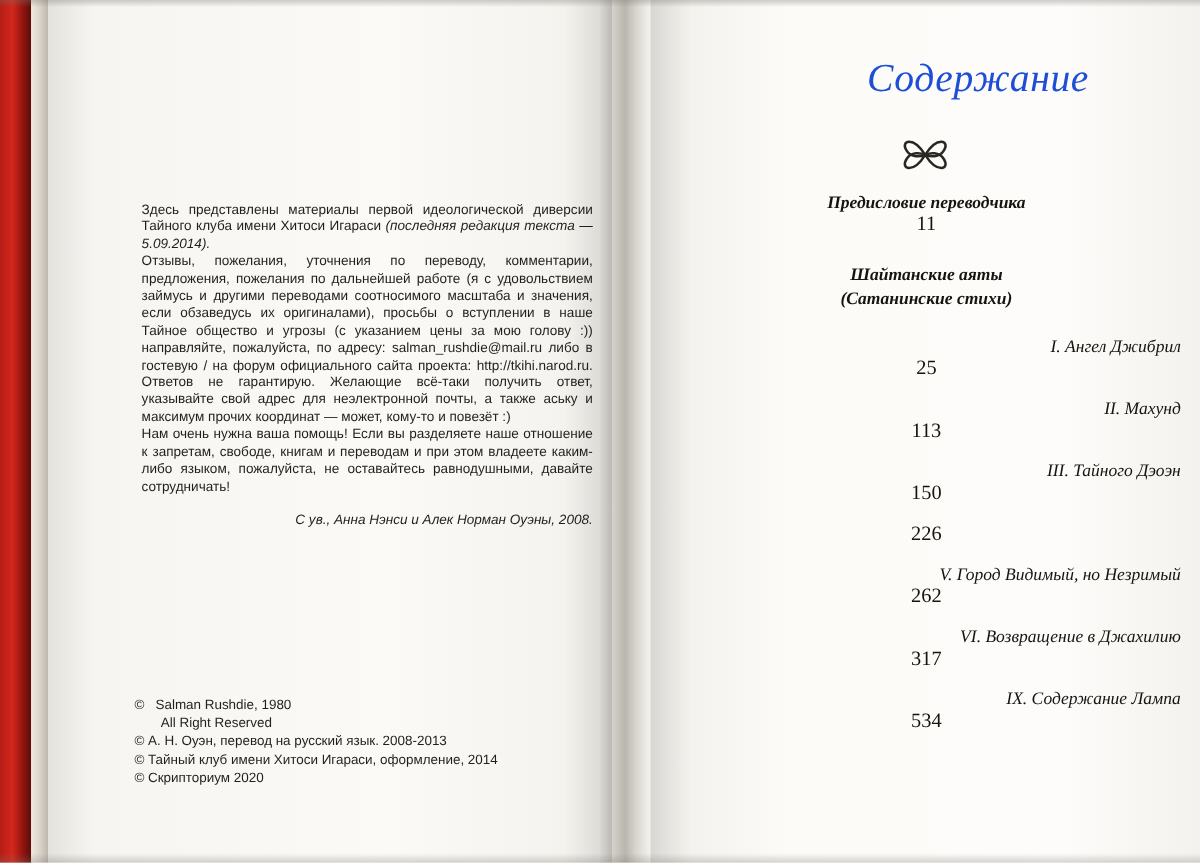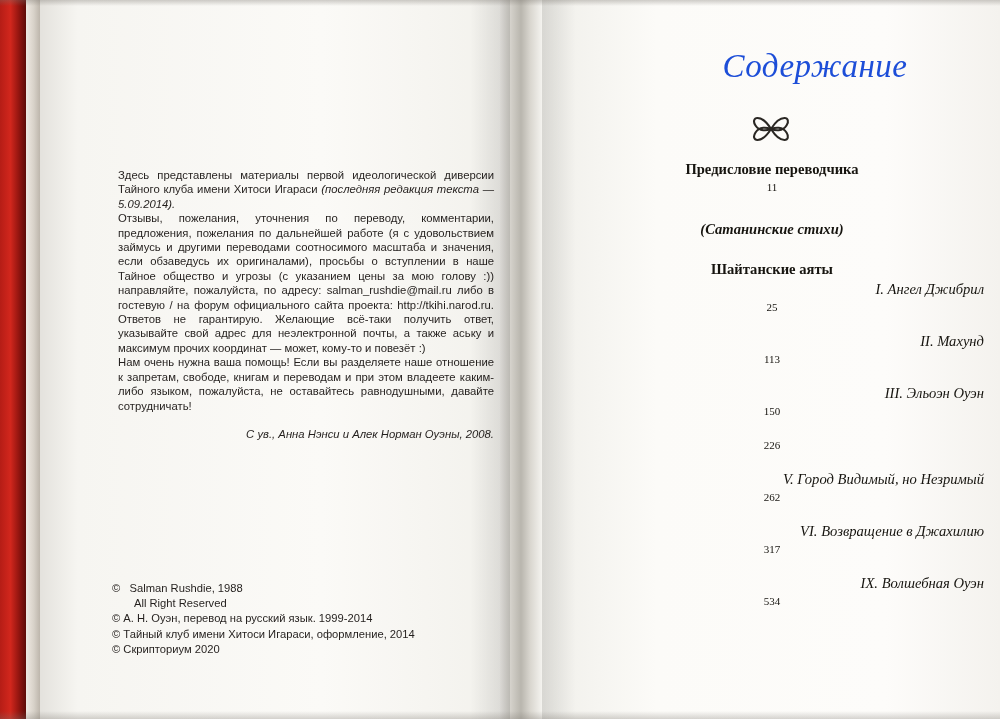--- a/index.html
+++ b/index.html
@@ -115,23 +115,24 @@
     top: 160px;
     width: 424px;
     text-align: center;
     font-family: "Liberation Serif", serif;
     color: #16140f;
   }
   .toc-entry { margin-bottom: 16px; }
   .toc-entry .label {
     font-size: 14.6px;
     line-height: 18px;
+    font-style: italic;
   }
   .toc-entry .page-no {
-    font-size: 11px;
+    font-size: 17px;
     line-height: 18px;
   }
   .toc-entry.bold .label { font-weight: bold; }
   .toc-entry.italic .label { font-style: italic; text-align: right; }
   .toc-entry.bold-italic .label { font-weight: bold; font-style: italic; }
   .toc-group-head { margin-top: 22px; margin-bottom: 2px; }
   .toc-group-sub { margin-bottom: 22px; }
   .spaced { margin-bottom: 24px; }
 
   
@@ -171,23 +172,23 @@
   <div class="paper-right"></div>
 
   <div class="left-body">
     <p><span>Здесь представлены материалы первой идеологической диверсии Тайного клуба имени Хитоси Игараси </span><span class="ital">(последняя редакция текста — 5.09.2014).</span></p>
     <p>Отзывы, пожелания, уточнения по переводу, комментарии, предложения, пожелания по дальнейшей работе (я с удовольствием займусь и другими переводами соотносимого масштаба и значения, если обзаведусь их оригиналами), просьбы о вступлении в наше Тайное общество и угрозы (с указанием цены за мою голову :)) направляйте, пожалуйста, по адресу: salman_rushdie@mail.ru либо в гостевую / на форум официального сайта проекта: http://tkihi.narod.ru. Ответов не гарантирую. Желающие всё-таки получить ответ, указывайте свой адрес для неэлектронной почты, а также аську и максимум прочих координат — может, кому-то и повезёт :)</p>
     <p>Нам очень нужна ваша помощь! Если вы разделяете наше отношение к запретам, свободе, книгам и переводам и при этом владеете каким-либо языком, пожалуйста, не оставайтесь равнодушными, давайте сотрудничать!</p>
     <div class="sign">С ув., Анна Нэнси и Алек Норман Оуэны, 2008.</div>
   </div>
 
   <div class="rights">
-    <div>©   Salman Rushdie, 1988</div>
+    <div>©   Salman Rushdie, 1980</div>
     <div class="indent">All Right Reserved</div>
-    <div>© А. Н. Оуэн, перевод на русский язык. 1999-2014</div>
+    <div>© А. Н. Оуэн, перевод на русский язык. 2008-2013</div>
     <div>© Тайный клуб имени Хитоси Игараси, оформление, 2014</div>
     <div>© Скрипториум 2020</div>
   </div>
 
   <div class="toc-title">Содержание</div>
 
   <div class="ornament">
     <svg width="46" height="42" viewBox="0 0 46 42" xmlns="http://www.w3.org/2000/svg">
       <g fill="none" stroke="#2a2723" stroke-width="2.1">
         <path d="M23 21 C13 5, 2 9, 7.5 17.5 C11.5 23.8, 19 22.6, 23 21 Z"></path>
@@ -198,39 +199,39 @@
     </svg>
   </div>
 
   <div class="toc">
 
     <div class="toc-entry bold spaced">
       <div class="label">Предисловие переводчика</div>
       <div class="page-no">11</div>
     </div>
 
+    <div class="toc-entry bold toc-group-head">
+      <div class="label">Шайтанские аяты</div>
+    </div>
     <div class="toc-entry bold-italic toc-group-sub">
       <div class="label">(Сатанинские стихи)</div>
     </div>
-    <div class="toc-entry bold toc-group-head">
-      <div class="label">Шайтанские аяты</div>
-    </div>
 
     <div class="toc-entry italic">
       <div class="label">I. Ангел Джибрил</div>
       <div class="page-no">25</div>
     </div>
 
     <div class="toc-entry italic">
       <div class="label">II. Махунд</div>
       <div class="page-no">113</div>
     </div>
 
     <div class="toc-entry italic">
-      <div class="label">III. Эльоэн Оуэн</div>
+      <div class="label">III. Тайного Дэоэн</div>
       <div class="page-no">150</div>
     </div>
 
     <div class="toc-entry italic">
       <div class="page-no">226</div>
     </div>
 
     <div class="toc-entry italic">
       <div class="label">V. Город Видимый, но Незримый</div>
       <div class="page-no">262</div>
@@ -239,21 +240,21 @@
     <div class="toc-entry italic">
       <div class="label">VI. Возвращение в Джахилию</div>
       <div class="page-no">317</div>
     </div>
 
 
     <div class="toc-entry italic">
     </div>
 
     <div class="toc-entry italic">
-      <div class="label">IX. Волшебная Оуэн</div>
+      <div class="label">IX. Содержание Лампа</div>
       <div class="page-no">534</div>
     </div>
 
   </div>
 
   <div class="shadow-left"></div>
   <div class="shadow-right"></div>
   <div class="top-edge"></div>
   <div class="bottom-edge"></div>
 

